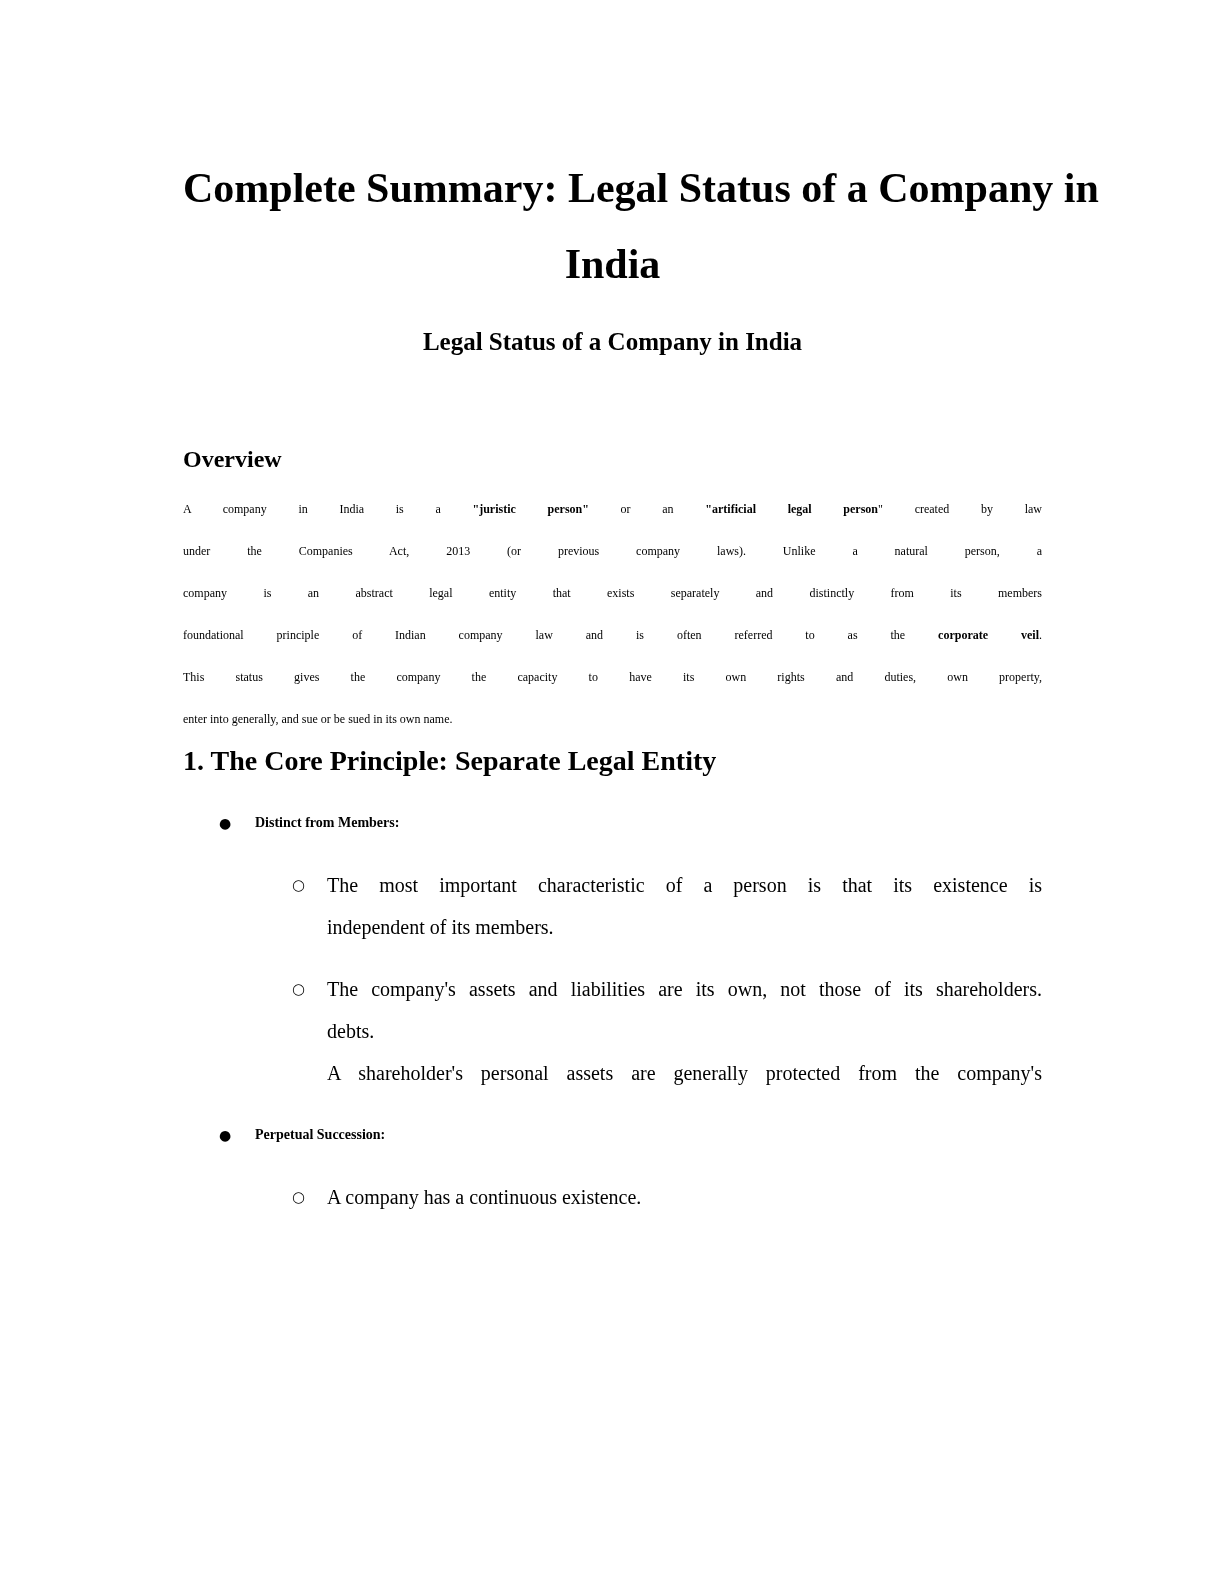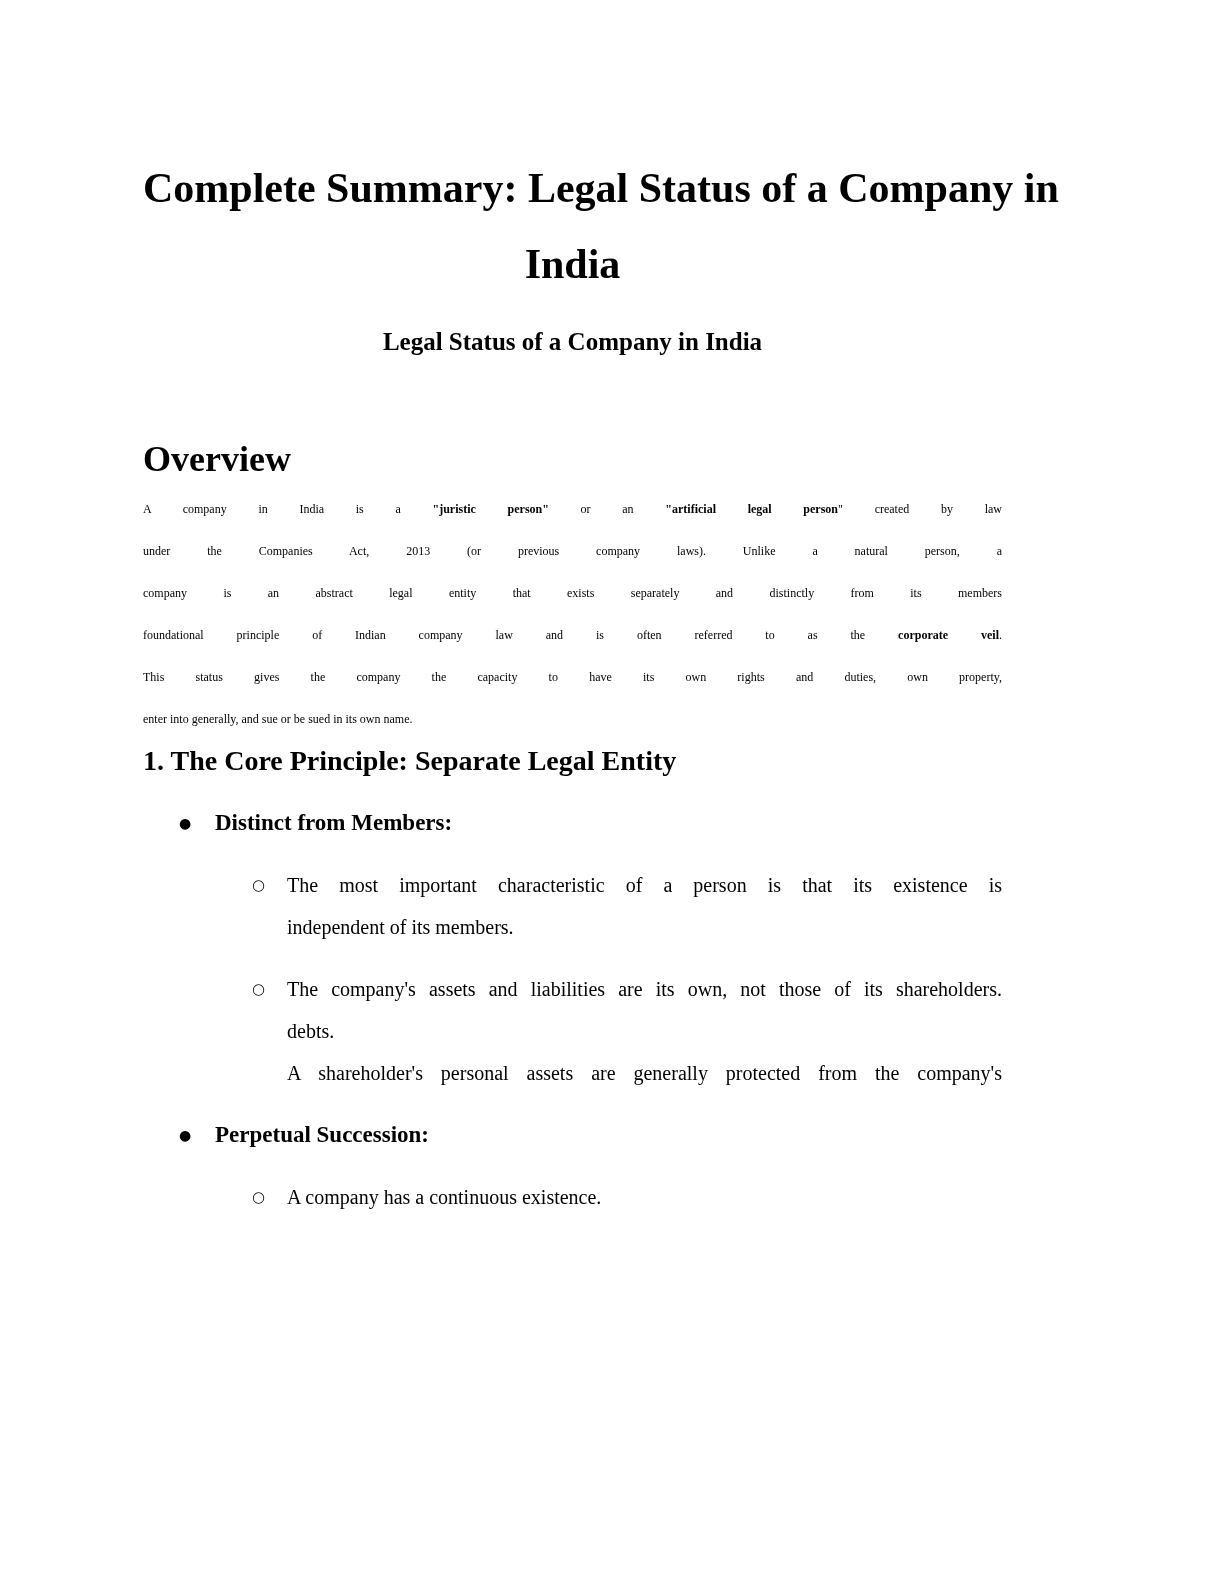--- a/index.html
+++ b/index.html
@@ -2,58 +2,59 @@
 <html><head>
 <meta charset="utf-8">
 <style>
   html,body{margin:0;padding:0;background:#ffffff;}
   .page{
     position:relative;
     width:1148px;height:1584px;
     background:#ffffff;color:#000000;
     font-family:"Liberation Serif",serif;
     overflow:hidden;
+    padding-left:40px;
   }
   .content{padding:0 146px 0 143px;}
   .doc-title{
     margin-top:150px;
     text-align:center;
     font-weight:700;
     font-size:42px;
     line-height:76px;
   }
   .doc-title .tline{white-space:nowrap;}
   .doc-subtitle{
     margin-top:20px;
     text-align:center;
     font-weight:700;
     font-size:25px;
     line-height:40px;
   }
   .h-overview{
     margin-top:76px;
     font-weight:700;
-    font-size:36px;
+    font-size:24px;
     line-height:42px;
   }
   .h-section{
     font-weight:700;
     font-size:28px;
     line-height:42px;
   }
   .para{
     margin-top:8px;
     font-size:12px;
     line-height:42px;
   }
   .line{text-align:justify;text-align-last:justify;}
   .line.last{text-align-last:left;}
   .b{font-weight:700;}
   .li1{position:relative;padding-left:72px;margin-top:20px;}
-  .li1-label{font-weight:700;font-size:23px;line-height:42px;}
+  .li1-label{font-weight:700;font-size:14px;line-height:42px;}
   .li2{position:relative;padding-left:72px;margin-top:20px;font-size:20px;line-height:42px;}
   .marker{
     position:absolute;top:0;
     line-height:42px;
     font-family:"DejaVu Sans",sans-serif;
   }
   .m1{left:36px;font-size:14px;}
   .m2{left:37px;font-size:15px;}
 </style>
 </head>

